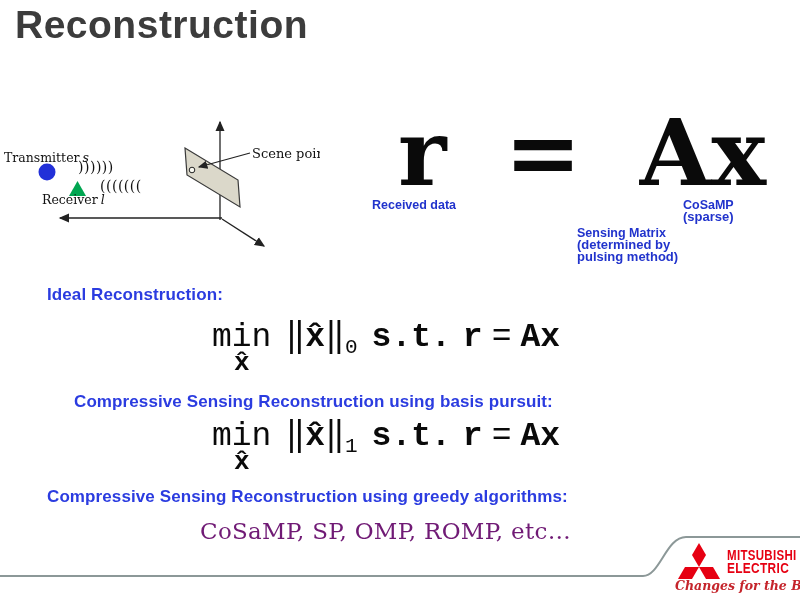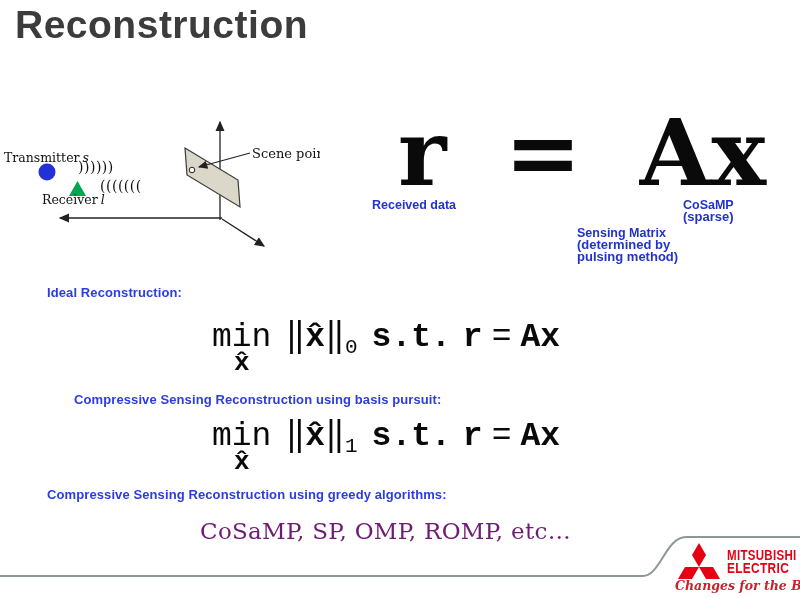--- a/index.html
+++ b/index.html
@@ -17,21 +17,21 @@
           font-family:"DejaVu Serif",serif;font-size:92px;font-weight:bold;color:#0a0a0a;}
   #big-eq .eqsign{font-weight:bold;}
 
   .eq-label{color:#2133cc;font-weight:bold;font-size:12.5px;line-height:12px;text-align:left;}
   .eq-label .sub{font-size:13px;font-weight:bold;}
   #lbl-received{left:372px;top:199px;width:121px;}
   #lbl-matrix{left:577px;top:199px;width:120px;margin-top:28px;}
   #lbl-scene{left:683px;top:199px;width:70px;}
 
   
-  .sec-header{left:47px;color:#2b3ce0;font-size:13px;font-weight:600;letter-spacing:0.1px;}
+  .sec-header{left:47px;color:#2b3ce0;font-size:17px;font-weight:600;letter-spacing:0.1px;}
   #sec0{top:285px;}
   #sec1{top:392px;margin-left:27px;}
   #sec2{top:487px;}
 
   
   .formula{left:212px;display:flex;align-items:baseline;
            font-family:Liberation Mono, monospace;font-size:33px;color:#0a0a0a;line-height:40px;}
   #formula0{top:318px;}
   #formula1{top:417px;}
   .min-wrap{position:relative;margin-right:14px;}

